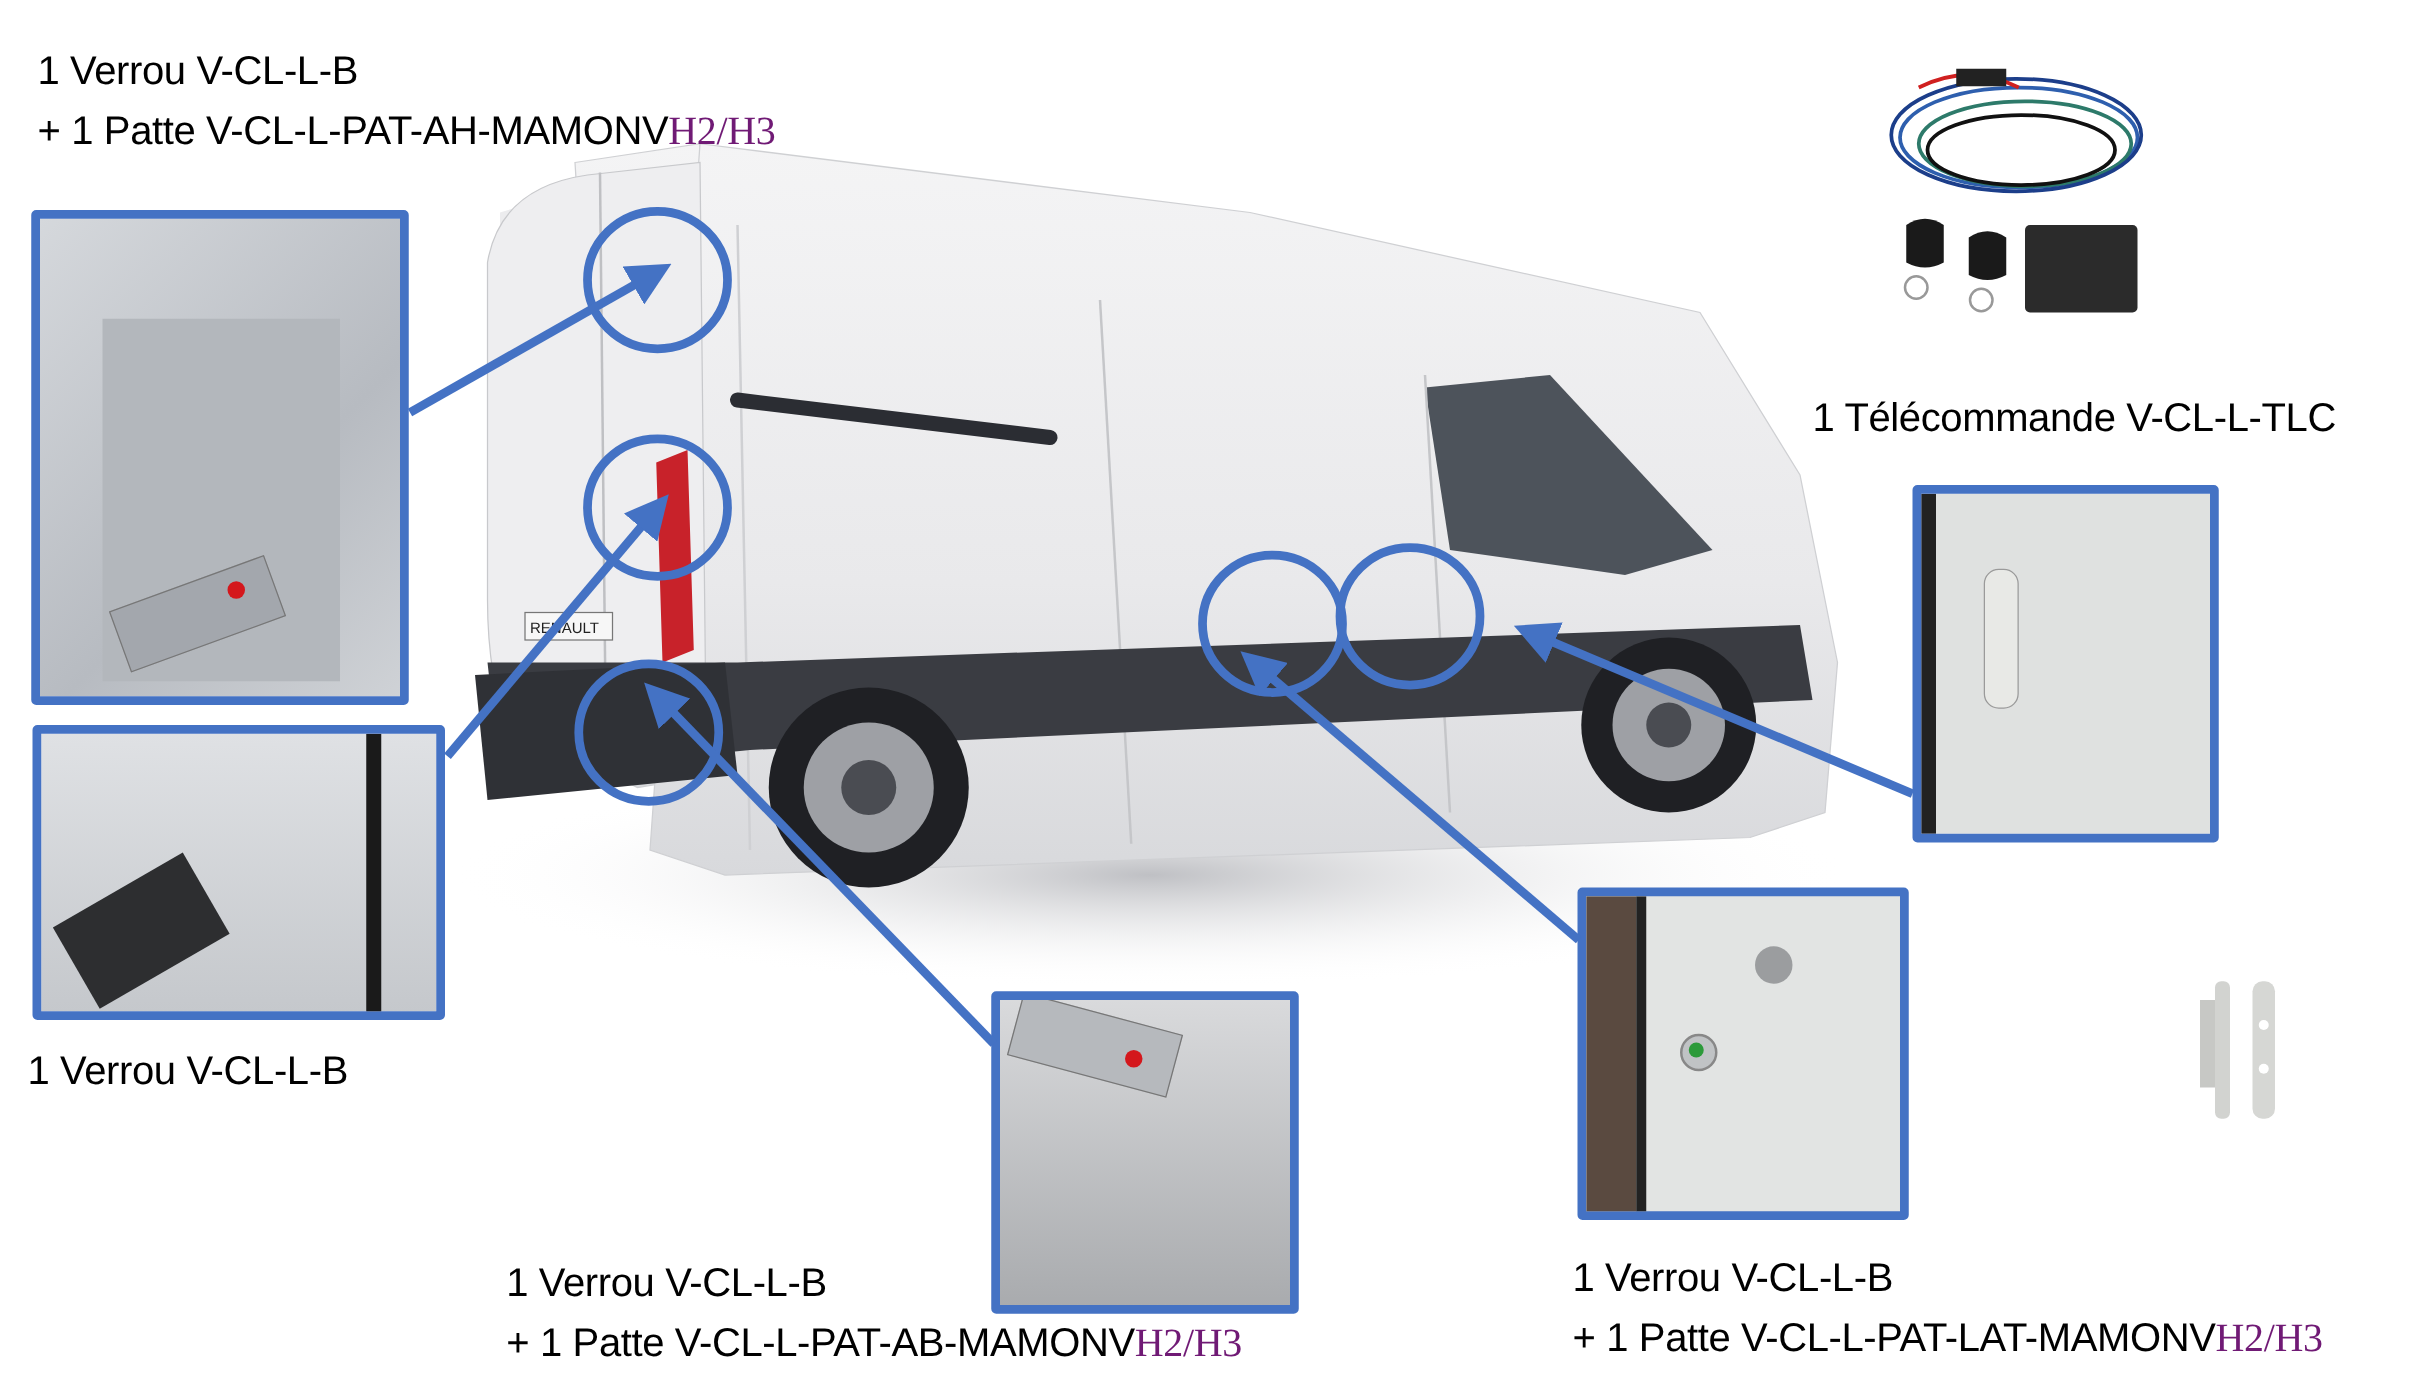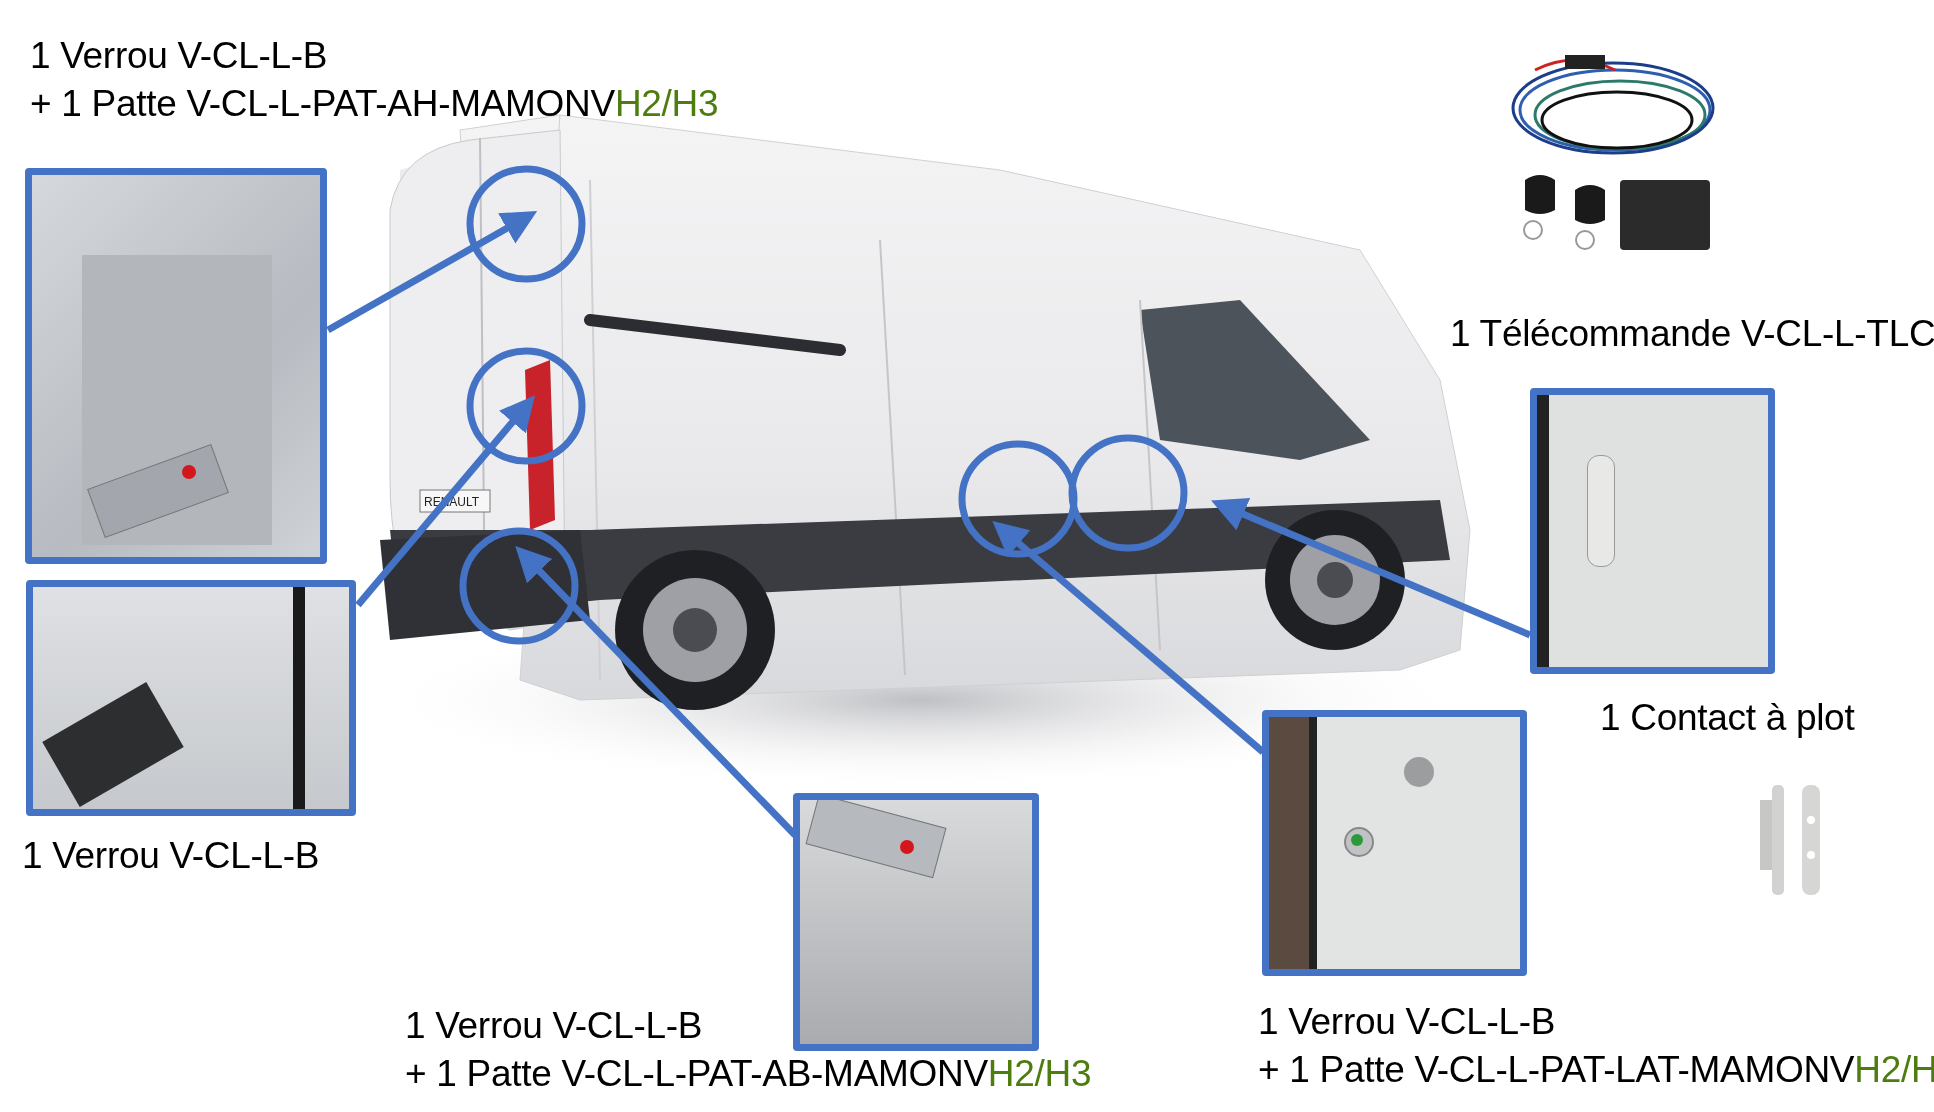--- a/index.html
+++ b/index.html
@@ -1,18 +1,18 @@
 <!DOCTYPE html>
 <html><head>
 <meta charset="utf-8">
 <style>
   html,body{margin:0;padding:0;background:#ffffff;}
   body{width:1934px;height:1112px;position:relative;overflow:hidden;font-family:"Liberation Sans","DejaVu Sans",sans-serif;color:#000;}
-  .lbl{position:absolute;font-size:37px;line-height:48px;white-space:nowrap;letter-spacing:-0.3px;}
-  .lbl .red{color:#4d7c0f;}
+  .lbl{position:absolute;font-size:32px;line-height:48px;white-space:nowrap;letter-spacing:-0.3px;}
+  .lbl .red{color:#701a75;font-family:Liberation Serif, serif;}
   .photo{position:absolute;border:7px solid #4472c4;border-radius:4px;box-sizing:border-box;overflow:hidden;background:#c9ccd0;}
   svg.overlay{position:absolute;left:0;top:0;}
   .van{position:absolute;left:360px;top:60px;width:1200px;height:760px;}
 </style>
 </head>
 <body>
 
 <svg class="van" viewBox="0 0 1200 760" xmlns="http://www.w3.org/2000/svg">
   <defs>
     <linearGradient id="body" x1="0" y1="0" x2="0" y2="1">
@@ -139,14 +139,13 @@
 </div>
 <div class="lbl" style="left:405px;top:1002px;">
   <div>1 Verrou V-CL-L-B</div>
   <div><span>+ 1 Patte V-CL-L-PAT-AB-MAMONV</span><span class="red">H2/H3</span></div>
 </div>
 <div class="lbl" style="left:1258px;top:998px;">
   <div>1 Verrou V-CL-L-B</div>
   <div><span>+ 1 Patte V-CL-L-PAT-LAT-MAMONV</span><span class="red">H2/H3</span></div>
 </div>
 <div class="lbl" style="left:1600px;top:694px;">
-  <div>1 Contact à plot</div>
 </div>
 
 </body></html>

